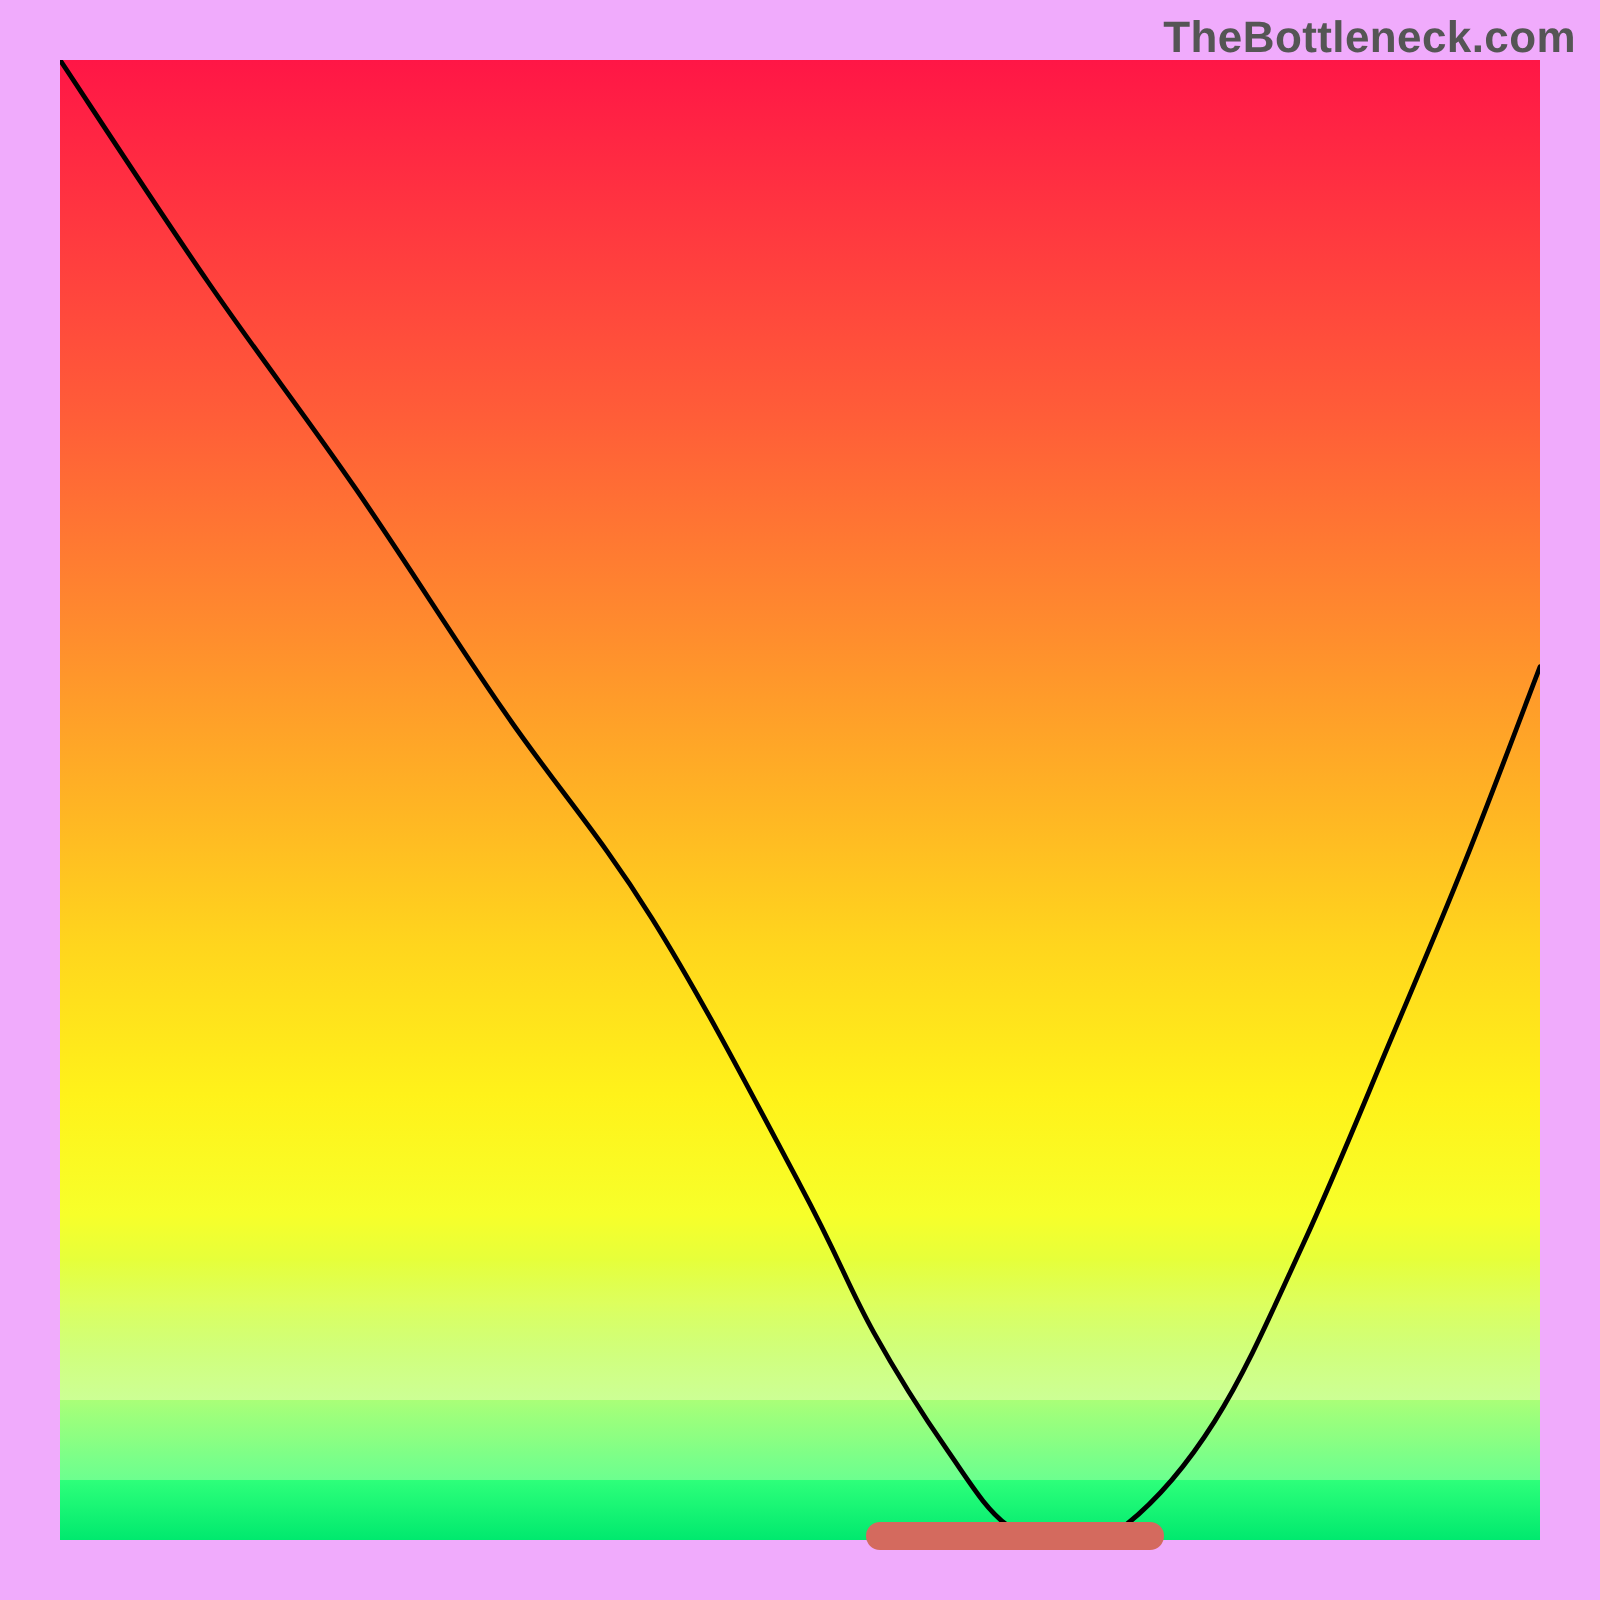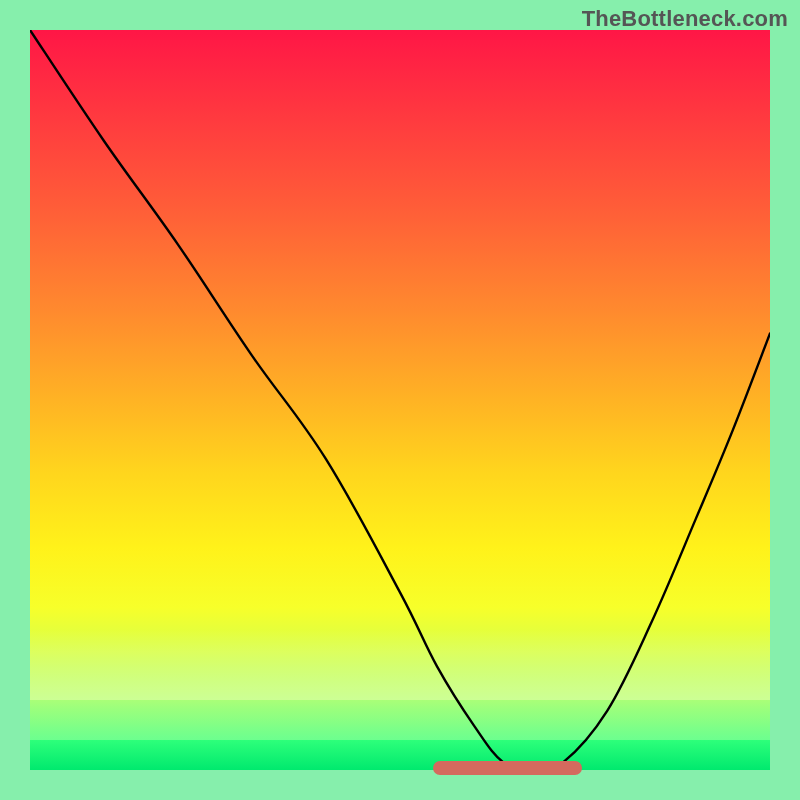--- a/index.html
+++ b/index.html
@@ -8,21 +8,21 @@
     width: 800px;
     height: 800px;
     overflow: hidden;
     background: #000;
     font-family: Arial, Helvetica, sans-serif;
   }
   .frame {
     position: relative;
     width: 800px;
     height: 800px;
-    background: #86efac;
+    background: #f0abfc;
   }
   .watermark {
     position: absolute;
     top: 6px;
     right: 12px;
     color: #555;
     font-size: 22px;
     font-weight: 600;
     letter-spacing: 0.2px;
     z-index: 10;

